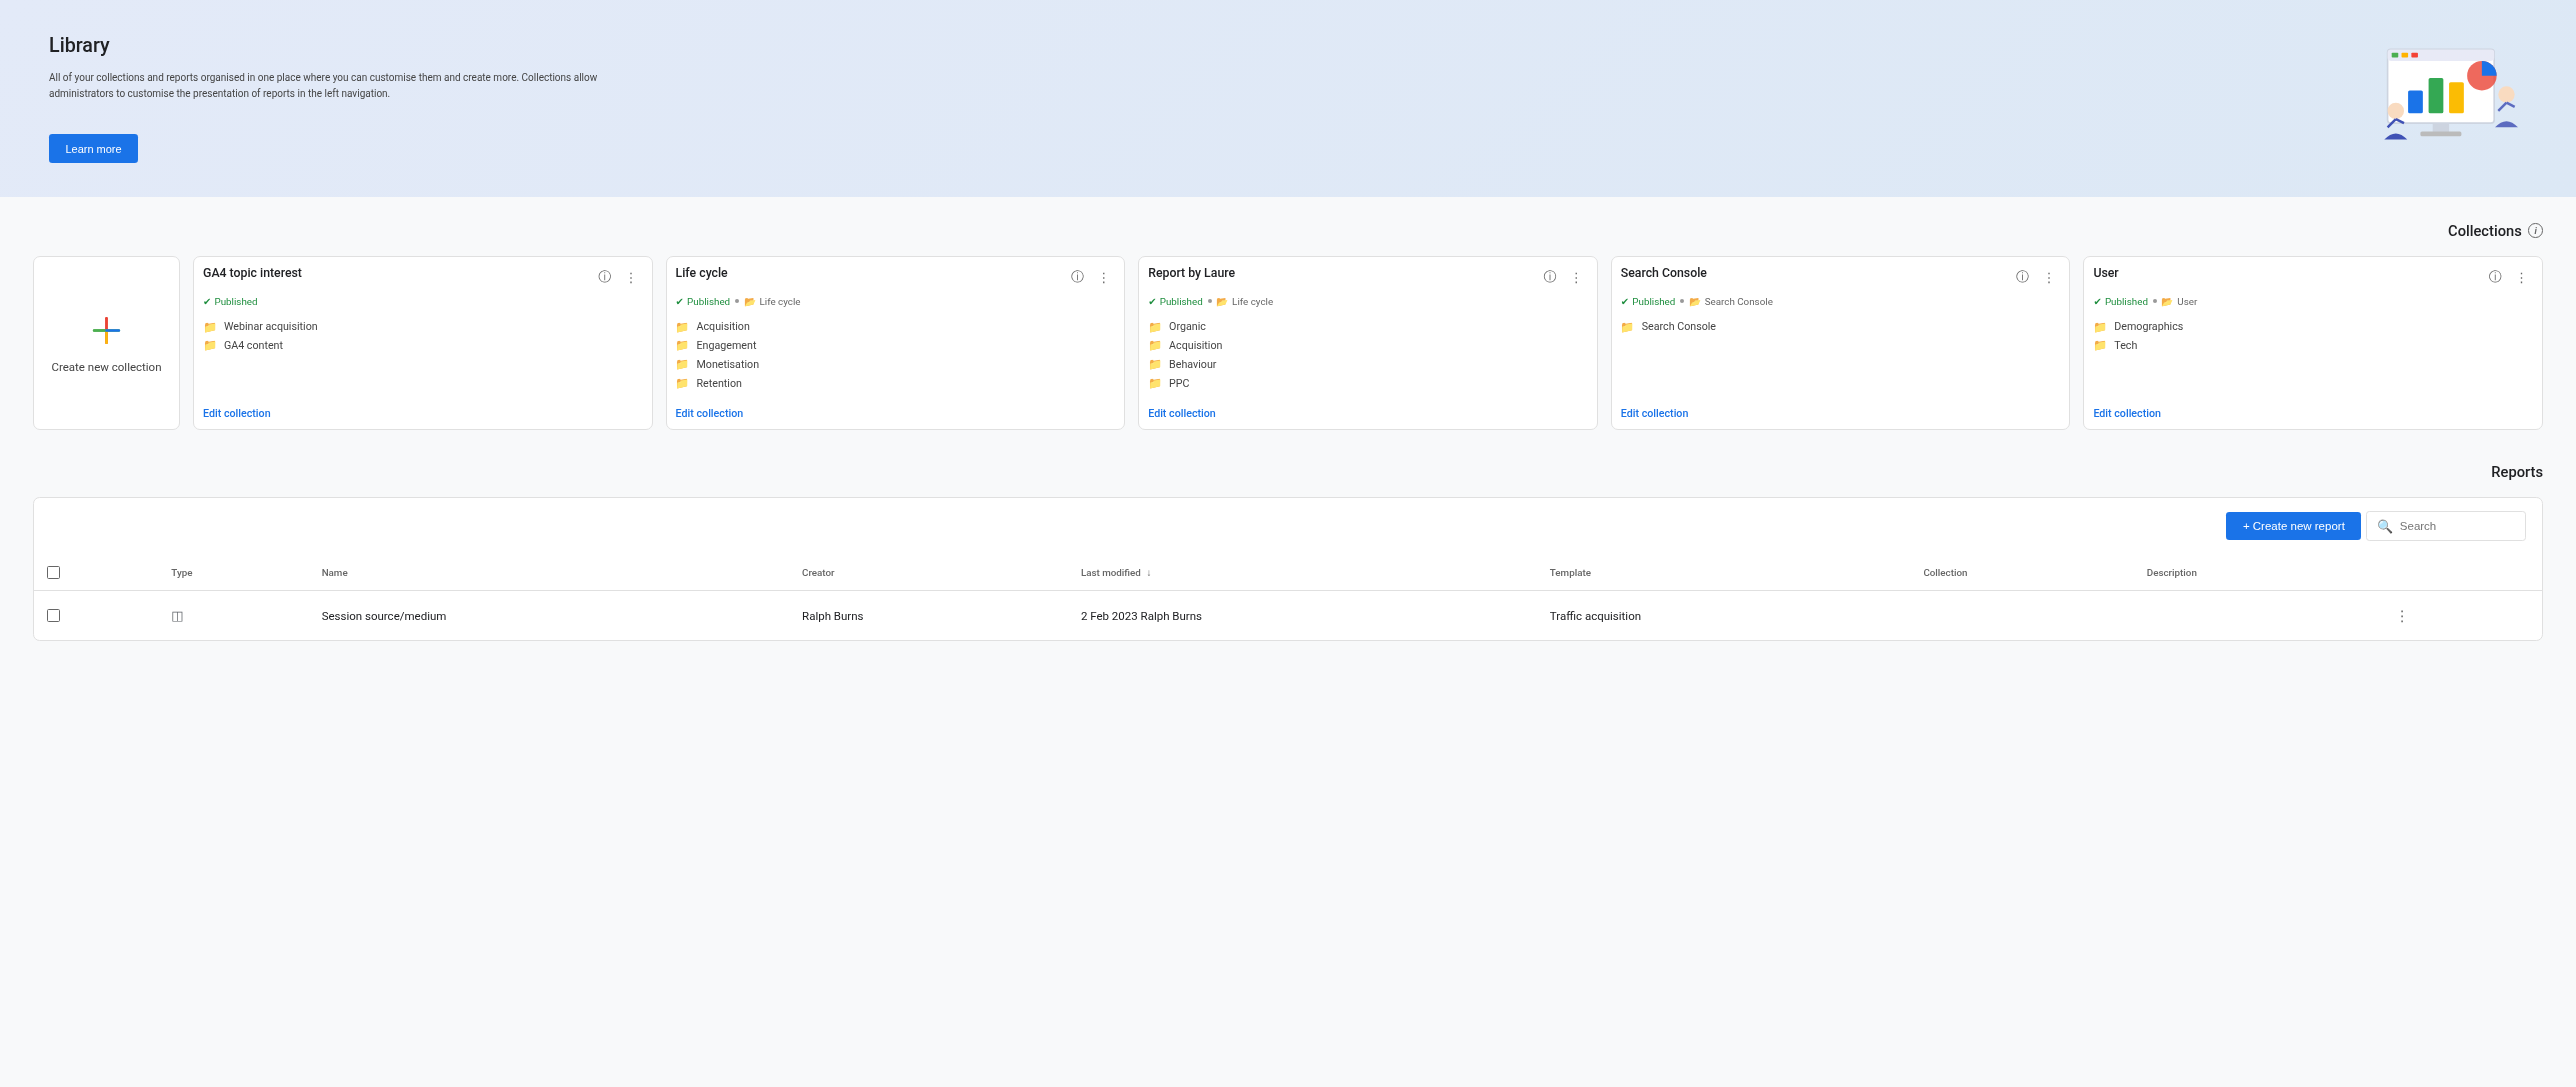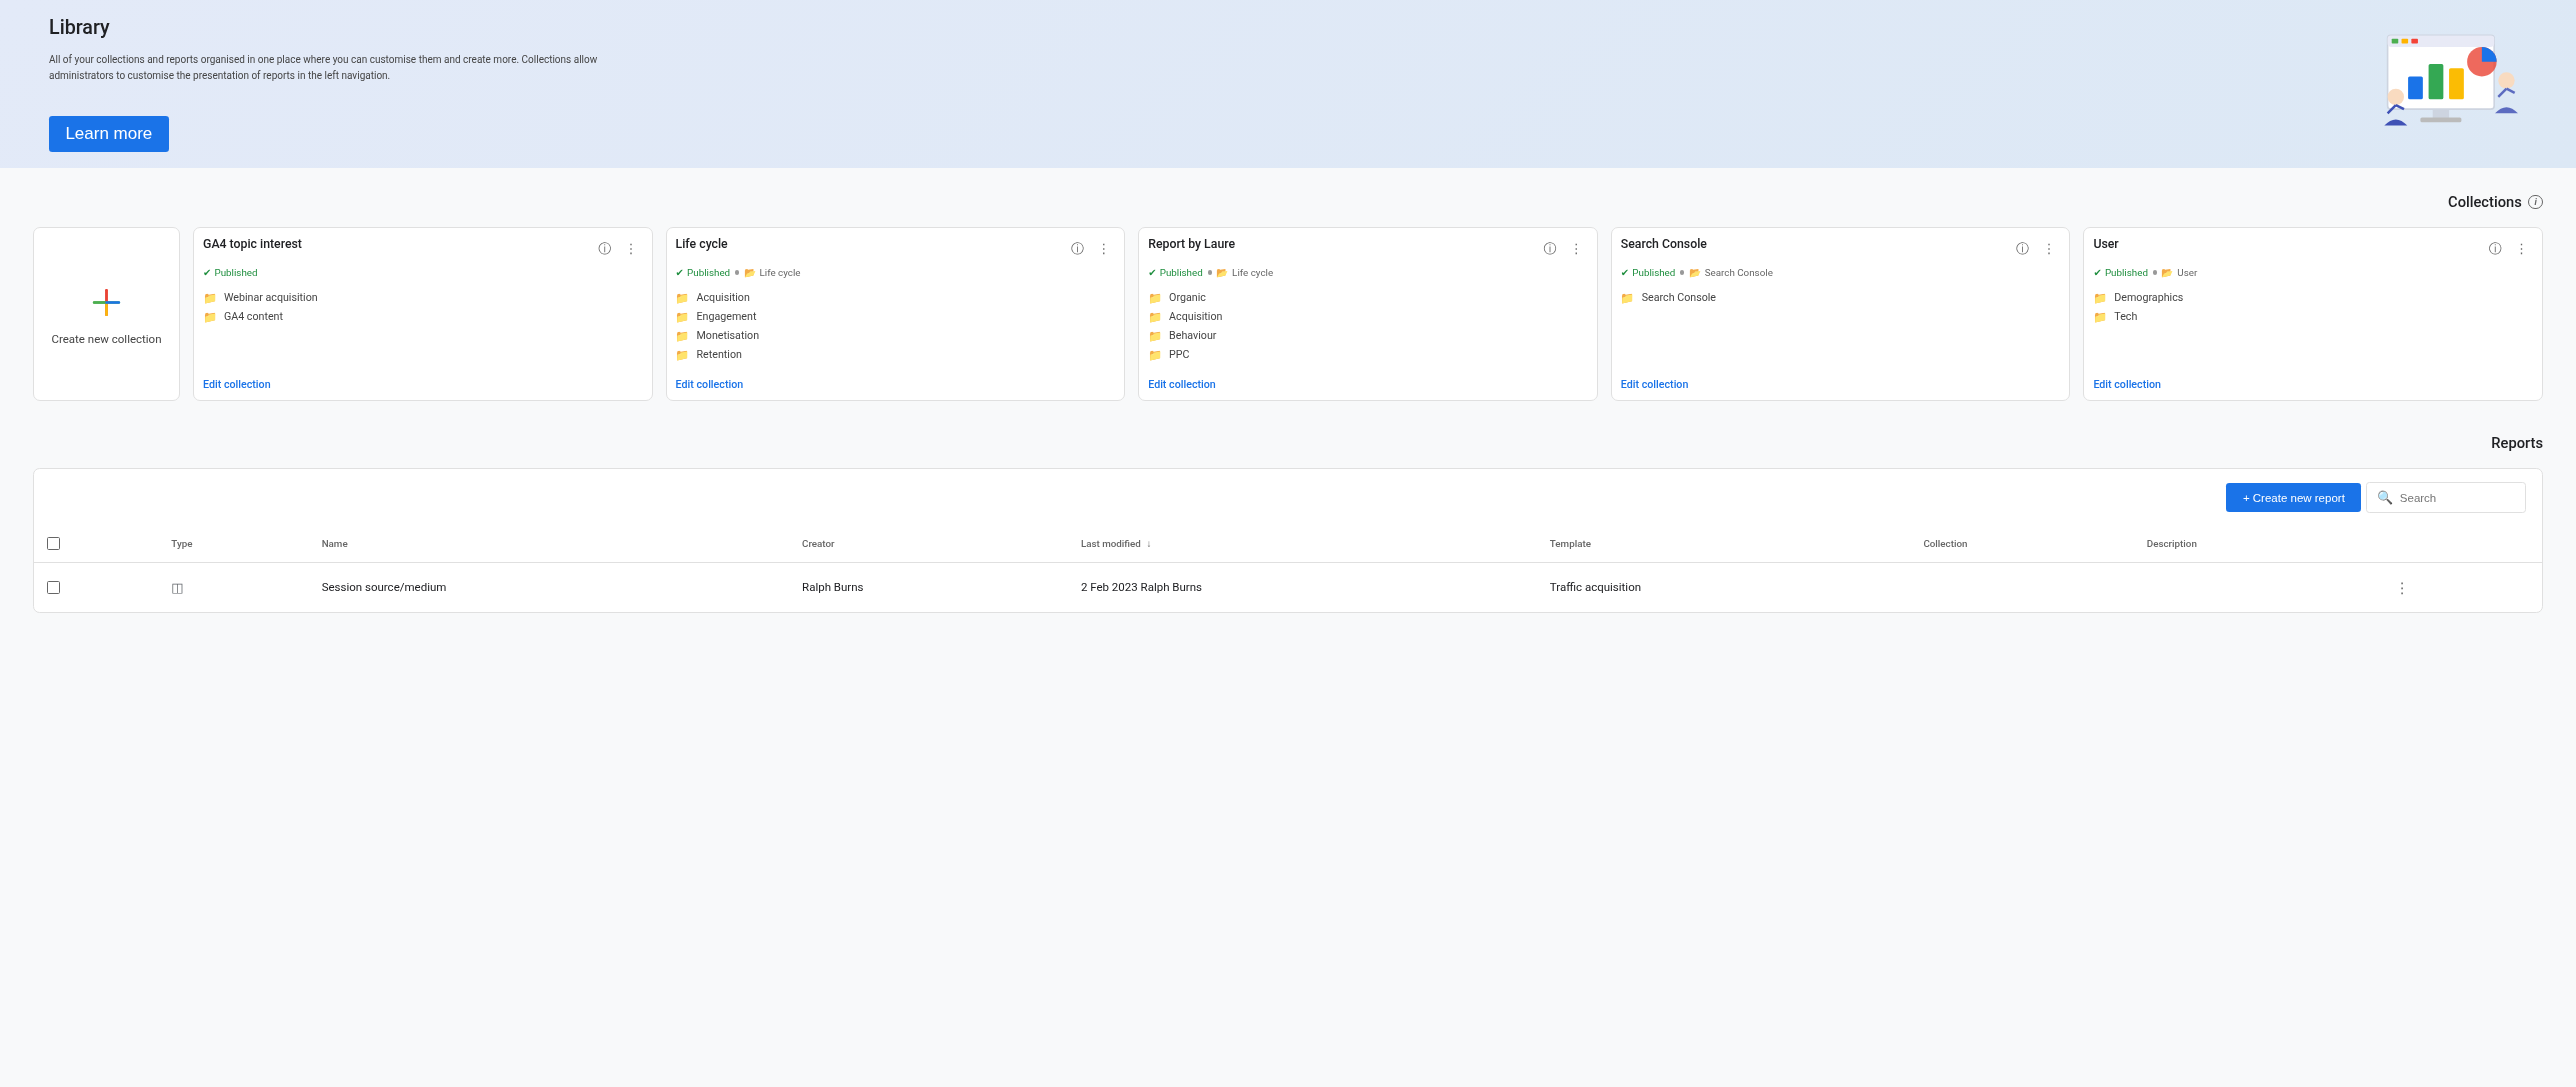--- a/index.html
+++ b/index.html
@@ -2,36 +2,36 @@
 <html style="font-size:13px"><head>
   <meta charset="utf-8">
   <style>
     * { box-sizing: border-box; margin: 0; padding: 0; }
     body { font-family: 'Google Sans', Roboto, Arial, sans-serif; background: #f8f9fa; color: #202124; font-size: 11.5px; }
 
     
     .hero {
       background: #e8eaf6;
       background: linear-gradient(135deg, #e3eaf8 0%, #dce8f5 100%);
-      padding: 16px 49px;
+      padding: 33px 49px;
       display: flex;
       align-items: center;
       justify-content: space-between;
       min-height: 164px;
     }
     .hero-content { max-width: 574px; }
     .hero-title { font-size: 19.7px; font-weight: 500; color: #202124; margin-bottom: 13px; }
     .hero-desc { font-size: 10px; color: #444; line-height: 1.6; margin-bottom: 32px; }
     .learn-more-btn {
       background: #1a73e8;
       color: white;
       border: none;
       border-radius: 3.3px;
       padding: 8.2px 16.4px;
-      font-size: 17px;
+      font-size: 11px;
       cursor: pointer;
       font-weight: 500;
     }
 
     
     .hero-illustration {
       width: 164px;
       height: 131px;
       flex-shrink: 0;
     }

